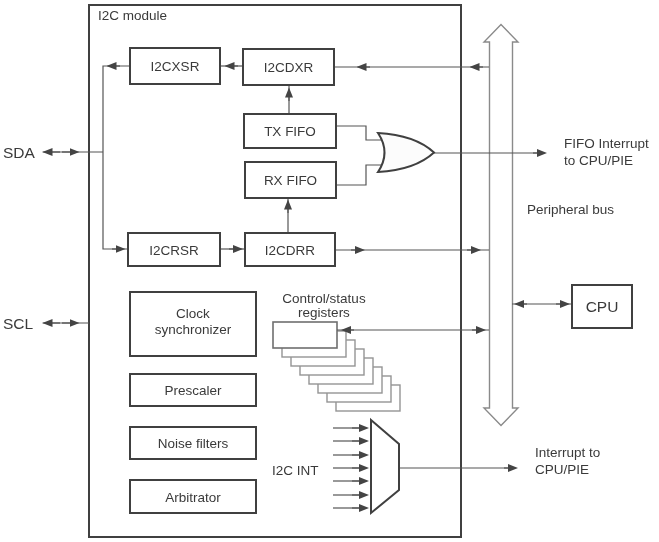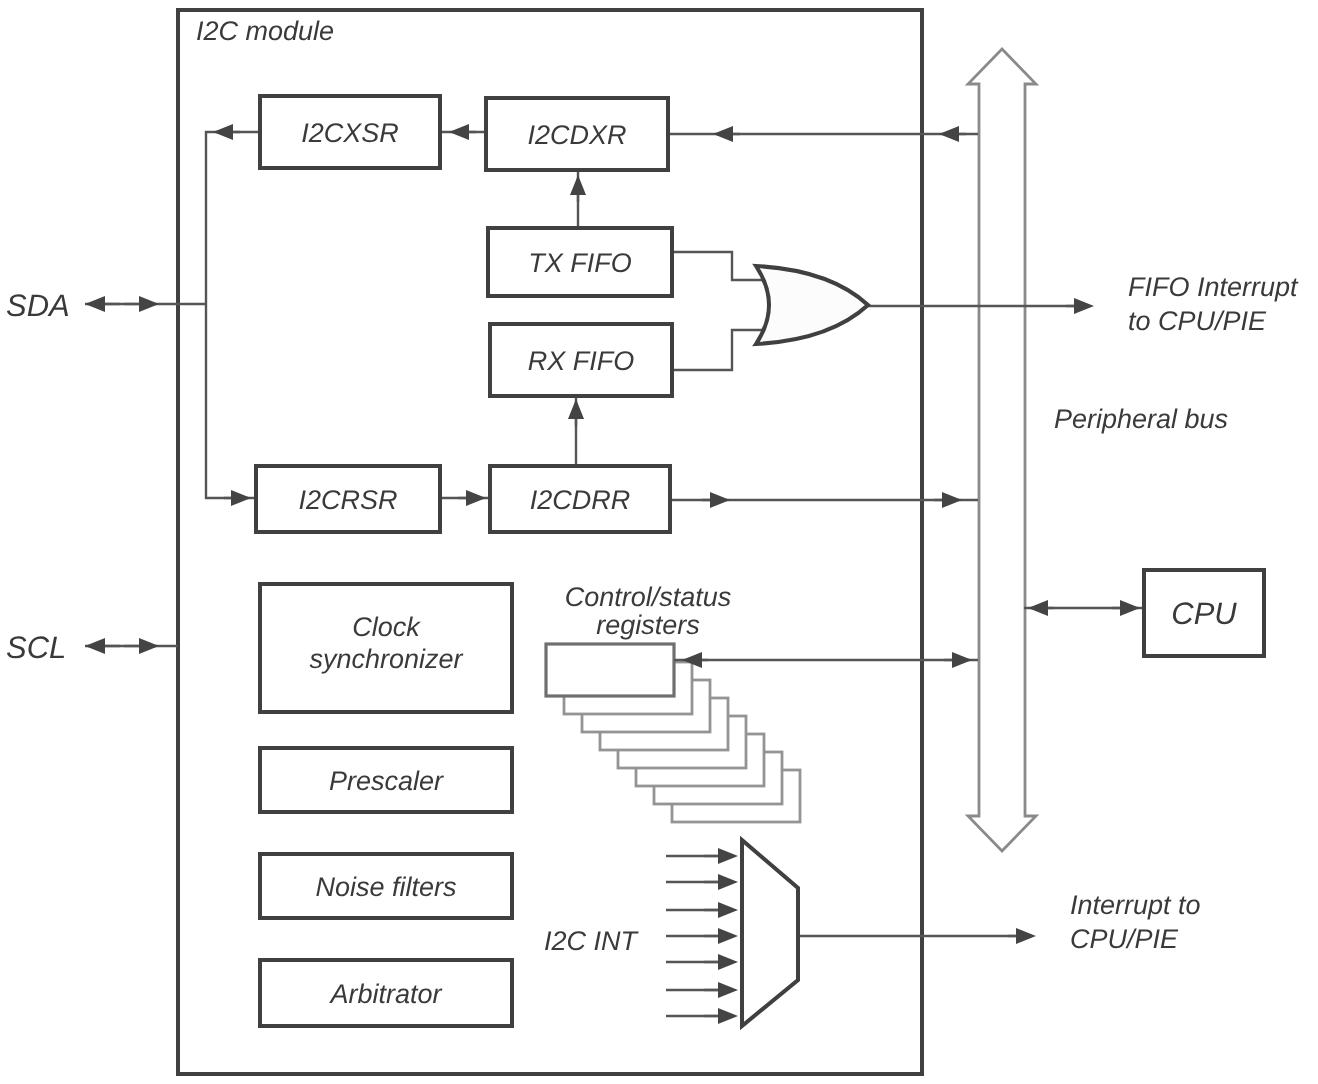--- a/index.html
+++ b/index.html
@@ -1,20 +1,19 @@
 <!DOCTYPE html>
 <html><head>
 <meta charset="utf-8">
 <style>
   html, body { margin: 0; padding: 0; background: #ffffff; }
   .stage {
     position: relative; width: 659px; height: 542px;
     background: #ffffff;
     font-family: "Liberation Sans", sans-serif;
-    font-style: italic;
   }
   svg text {
     fill: #3a3a3a;
     font-family: "Liberation Sans", sans-serif;
     font-size: 13.5px;
   }
   svg text.big { font-size: 15.5px; }
   .box   { fill: #ffffff; stroke: #404040; stroke-width: 2; }
   .reg   { fill: #ffffff; stroke: #949494; stroke-width: 1.4; }
   .regfront { fill: #ffffff; stroke: #6f6f6f; stroke-width: 1.6; }

